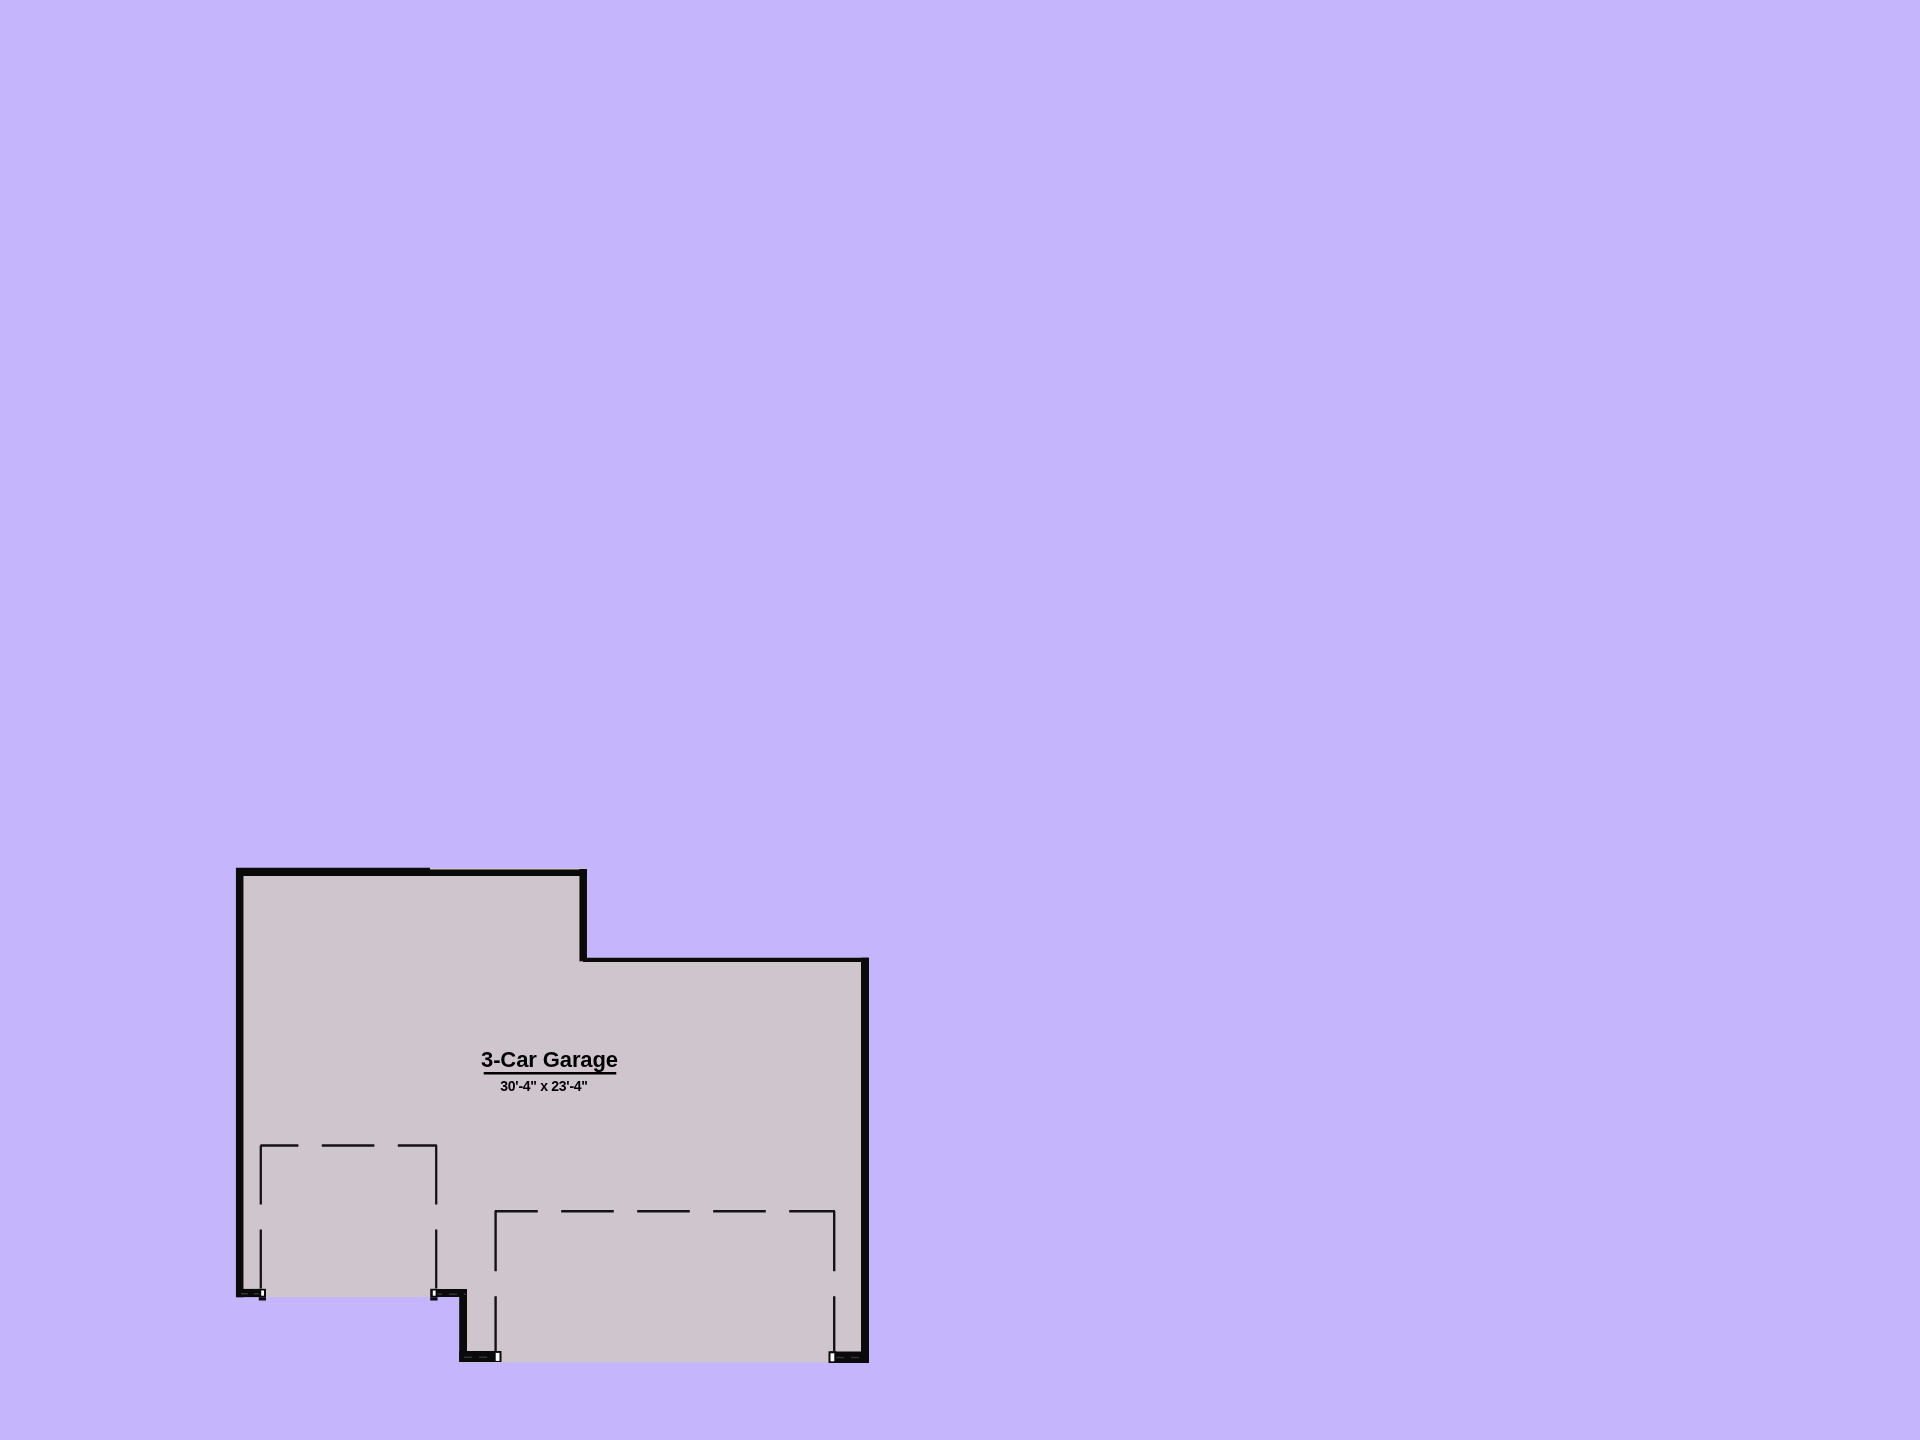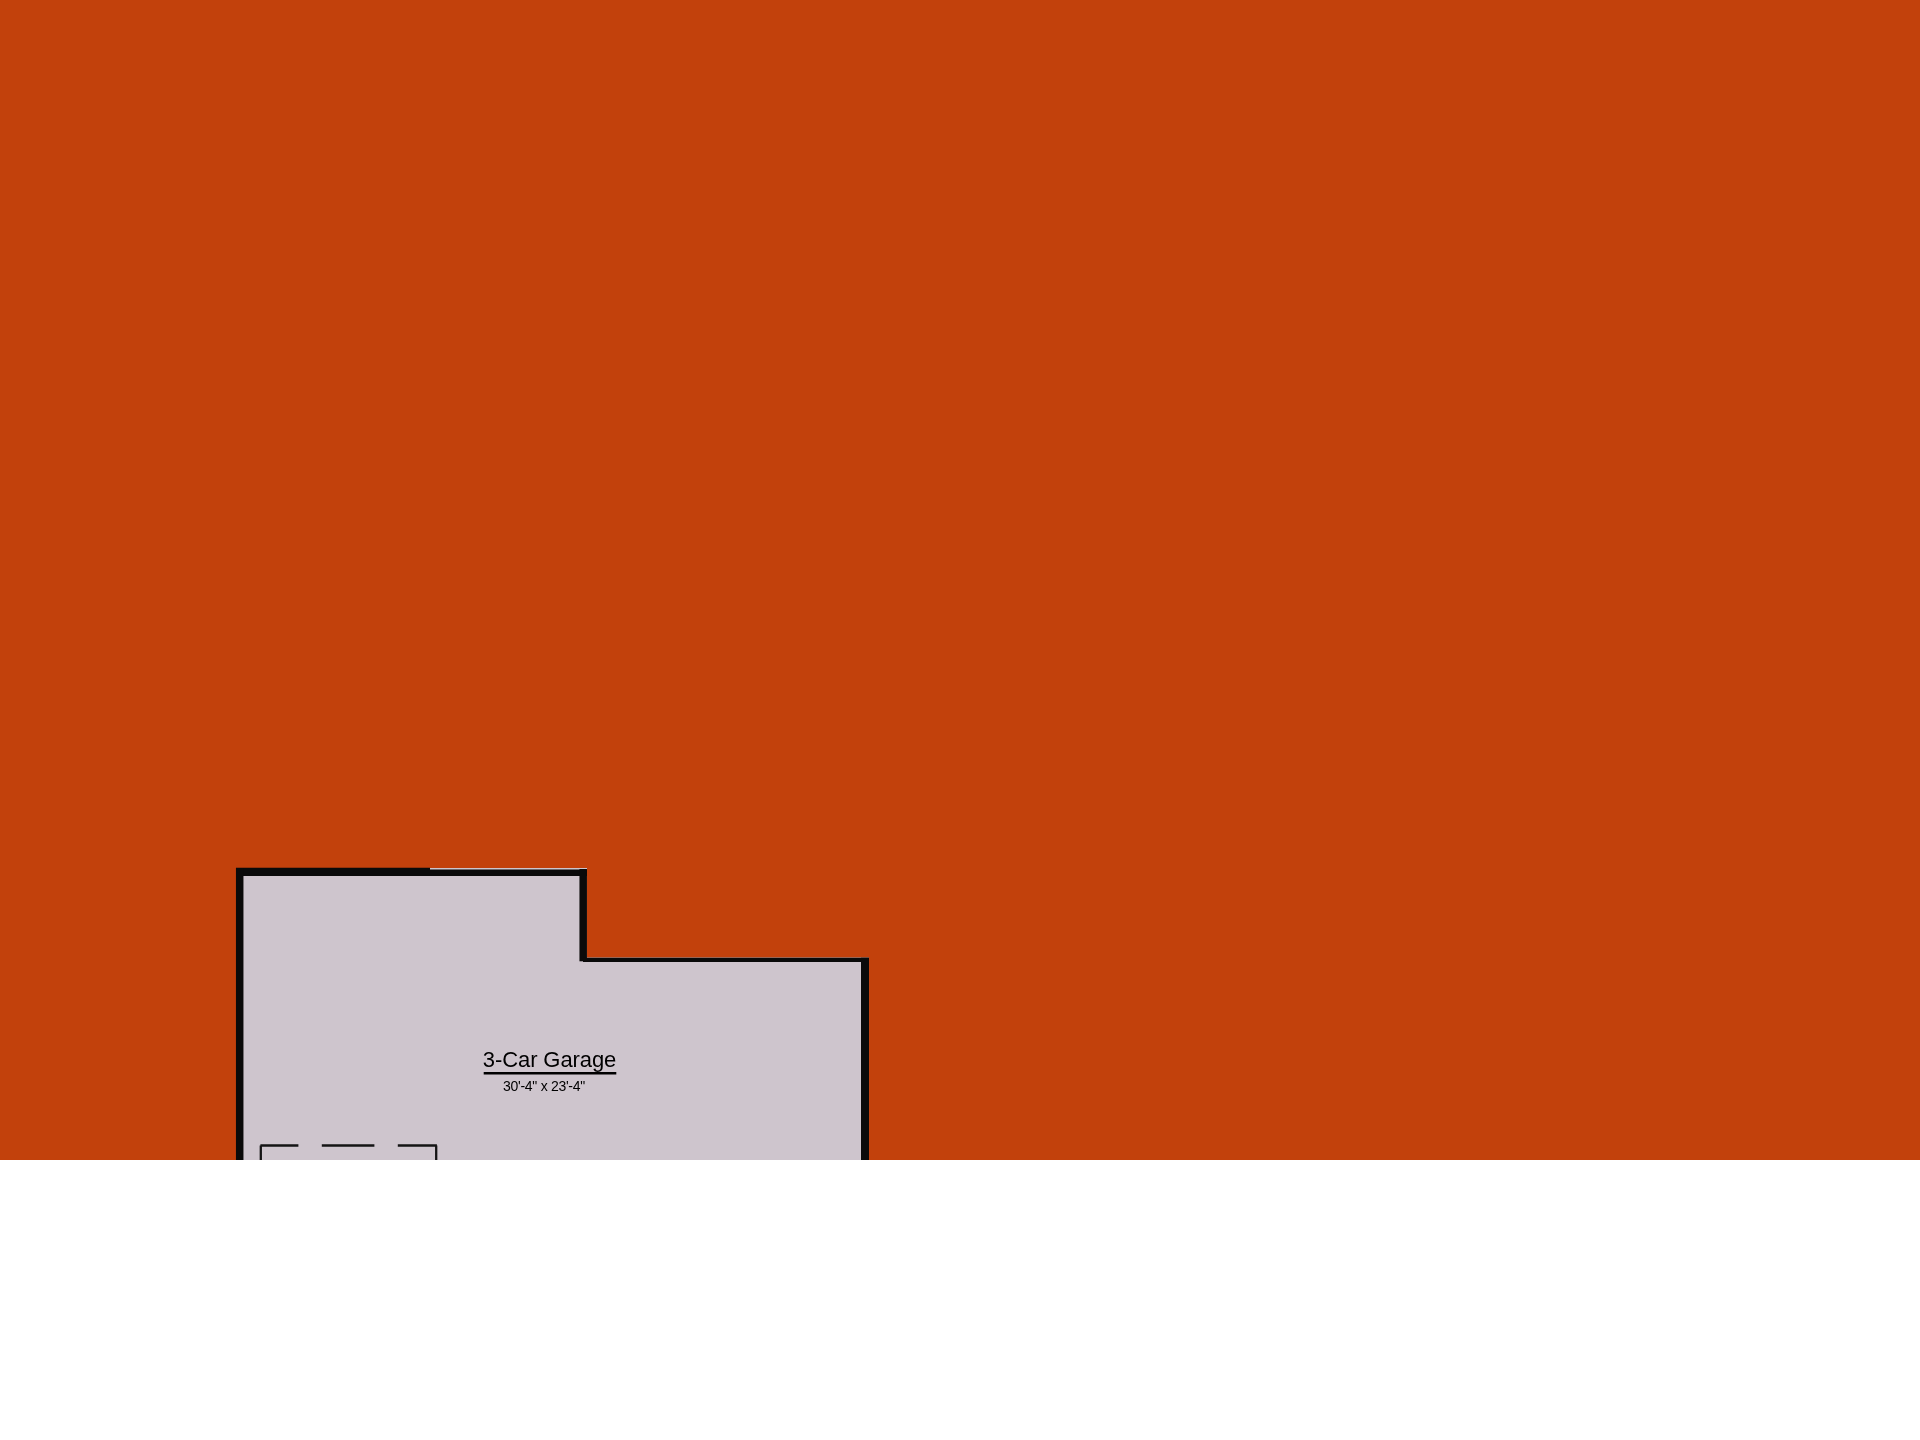--- a/index.html
+++ b/index.html
@@ -1,16 +1,16 @@
 <!DOCTYPE html>
 <html><head>
 <meta charset="utf-8">
 <style>
   html,body{margin:0;padding:0;background:#ffffff;}
-  .page{width:1920px;height:1160px;position:relative;overflow:hidden;background:#c2410c;}
+  .page{width:1920px;height:1440px;position:relative;overflow:hidden;background:#c4b5fd;font-weight:bold;}
   svg{position:absolute;left:0;top:0;}
   text{font-family:"Liberation Sans",sans-serif;fill:#000000;}
 </style>
 </head>
 <body>
 <div class="page">
 <svg width="1920" height="1440" viewBox="0 0 1920 1440">
 
   <polygon points="236,868 587,868 587,957.4 869,957.4 869,1362.5 459.3,1362.5 459.3,1297 236,1297" fill="#cec5cd"></polygon>
 

